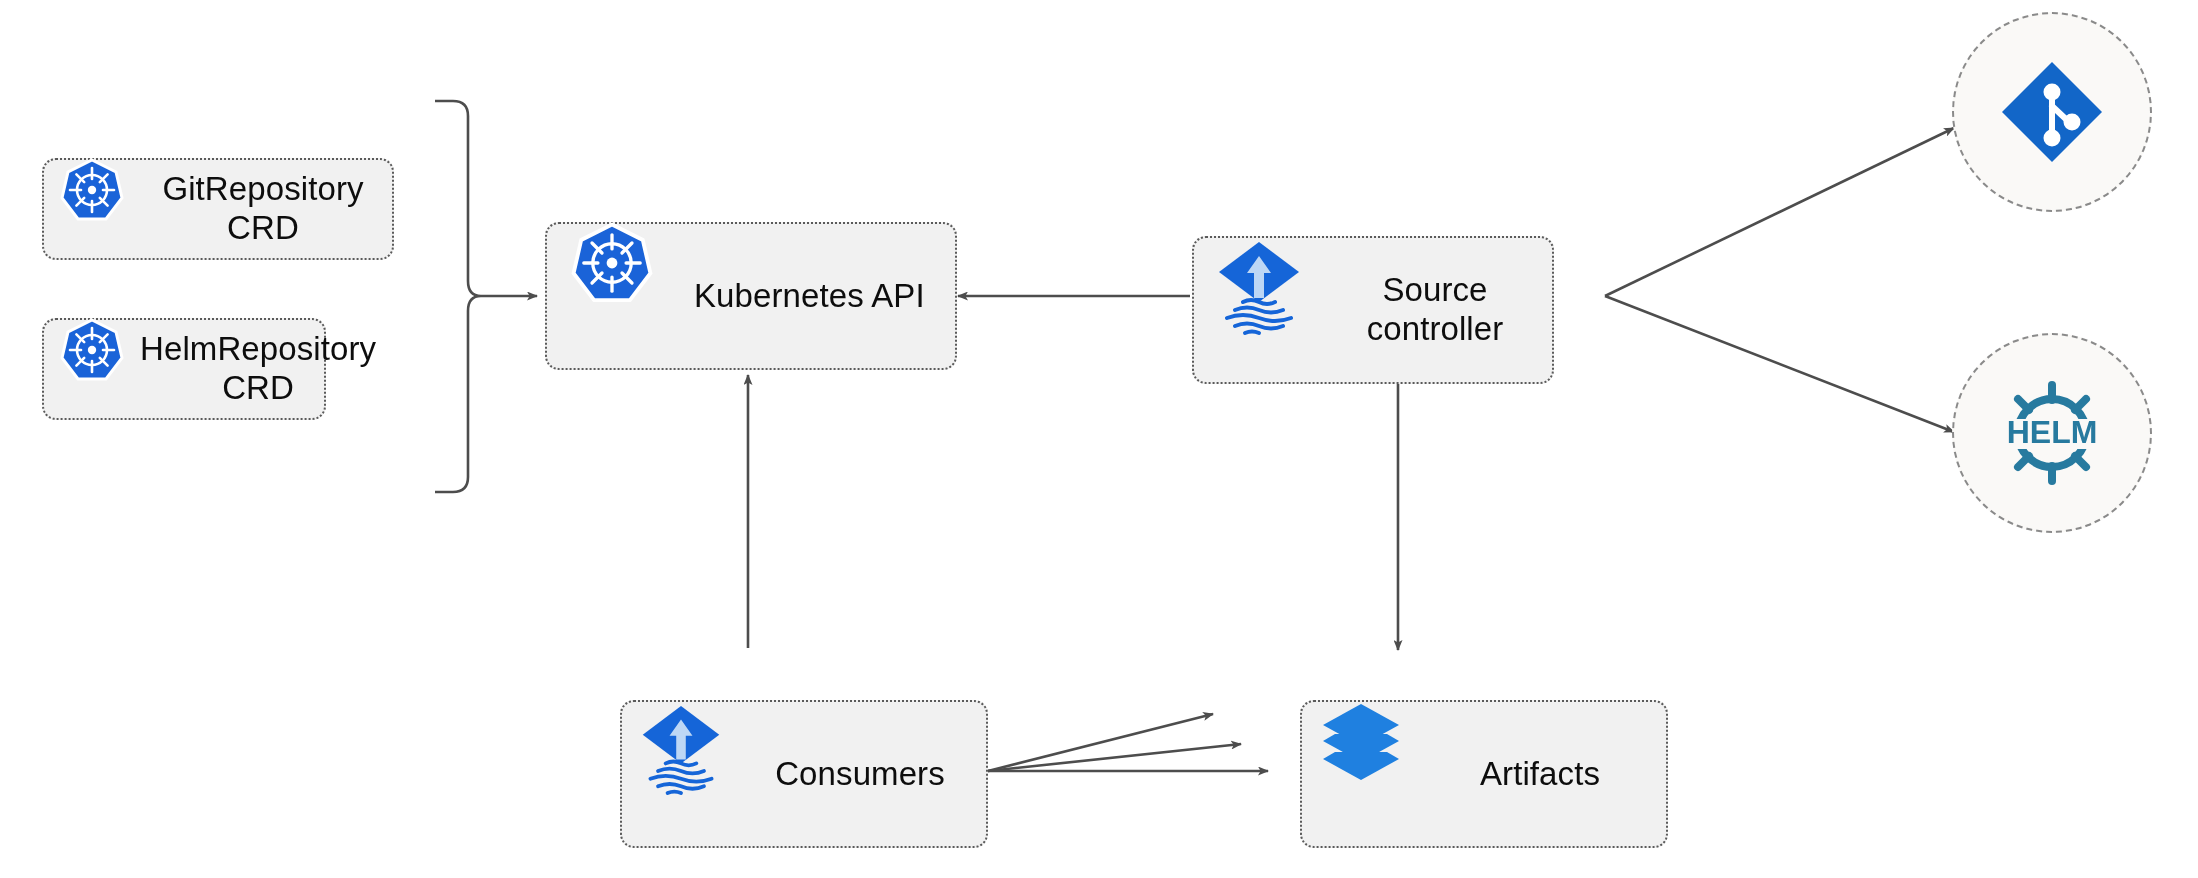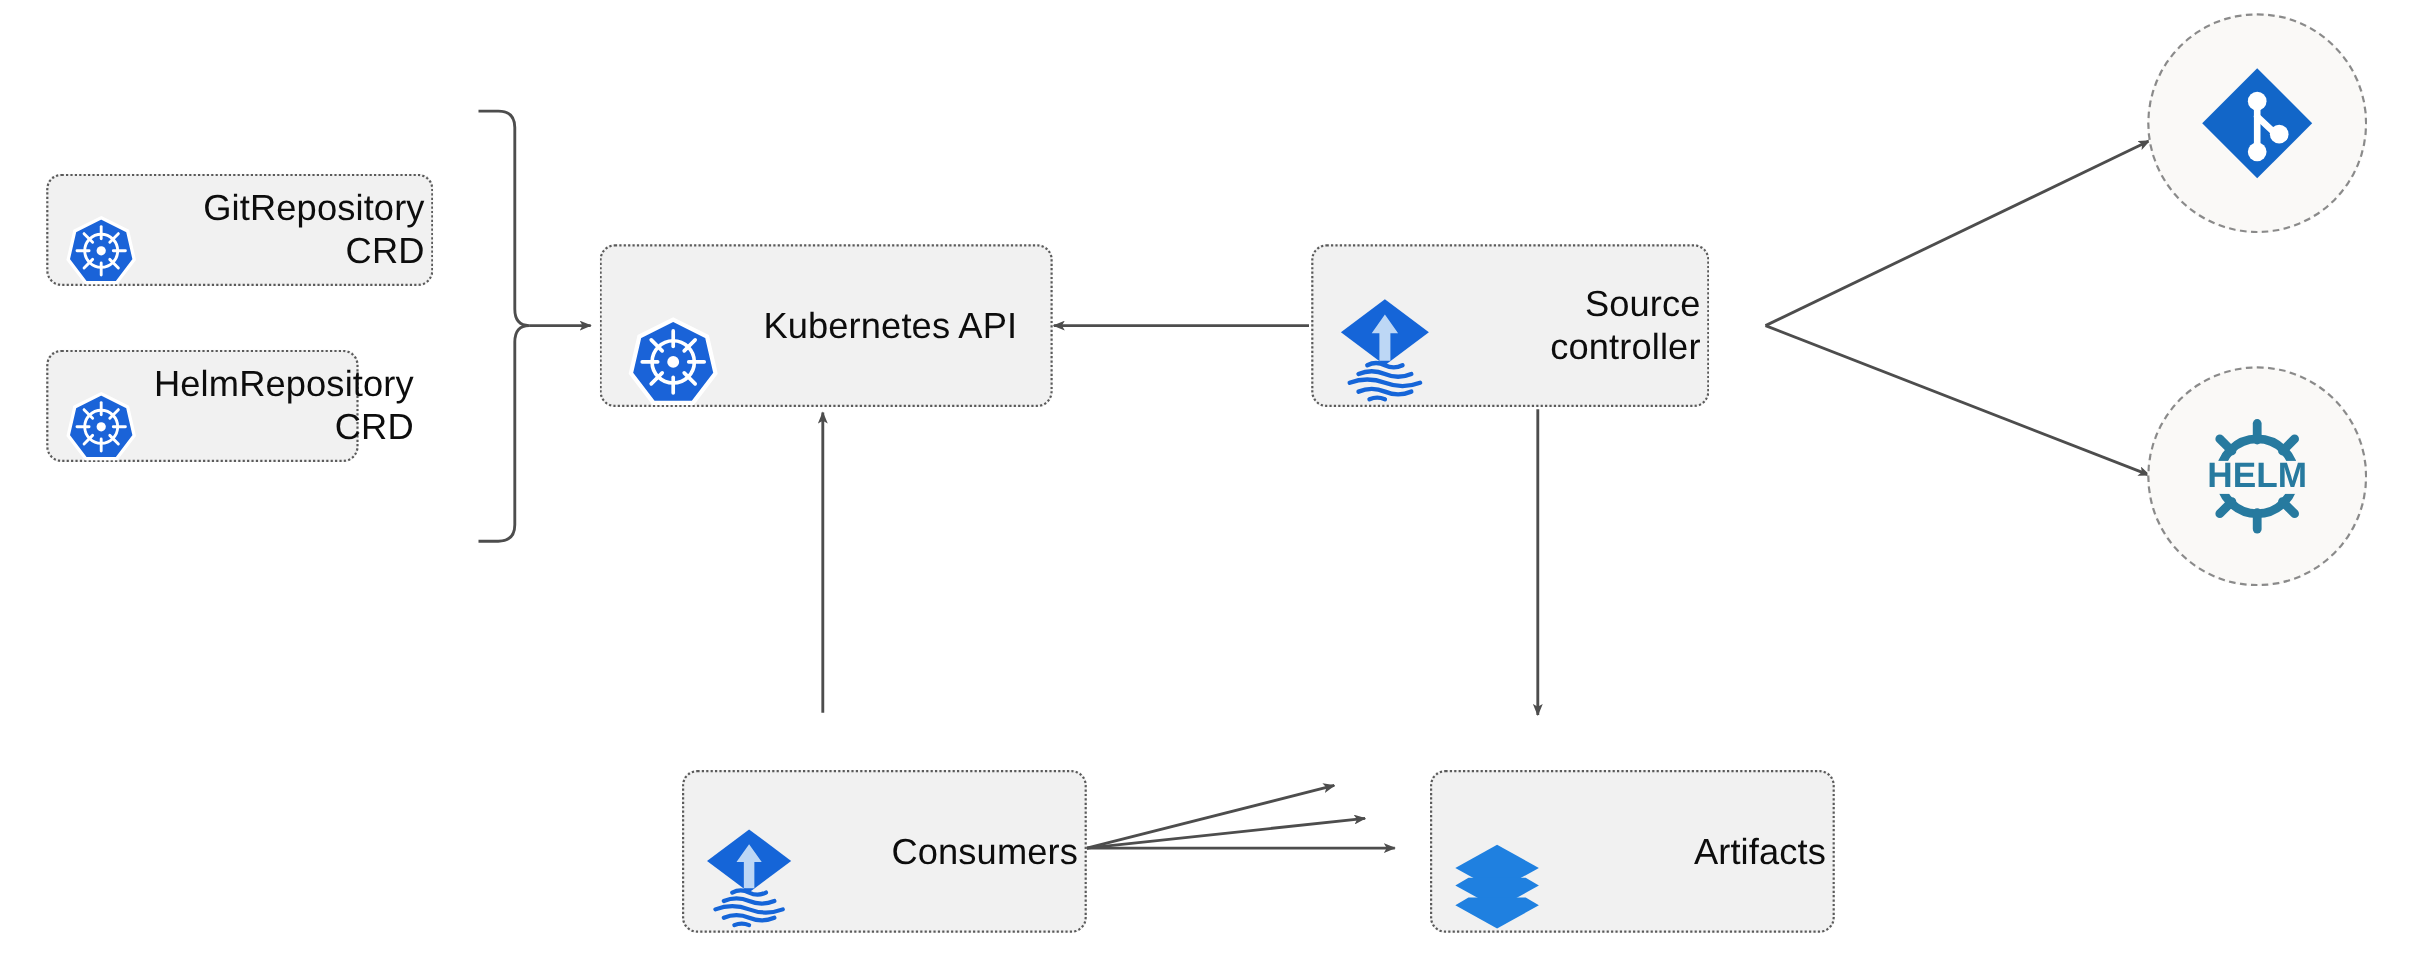--- a/index.html
+++ b/index.html
@@ -41,26 +41,26 @@
     position: relative;
     display: flex;
     align-items: center;
     width: 100%;
     height: 100%;
     box-sizing: border-box;
   }
   .icon-slot {
     flex: 0 0 auto;
     display: flex;
-    align-items: flex-end;
+    align-items: flex-start;
     justify-content: center;
   }
   .node-label {
     flex: 1 1 auto;
-    text-align: right;
+    text-align: center;
     color: #0d0d0d;
     line-height: 1.18;
     white-space: pre-line;
     font-size: 33px;
     letter-spacing: .1px;
     padding-right: 6px;
   }
 
   
   .circle-node {
@@ -173,21 +173,21 @@
             <line x1="39.8" y1="39.8" x2="47.6" y2="47.6"></line>
             <line x1="47.6" y1="16.4" x2="39.8" y2="24.2"></line>
             <line x1="24.2" y1="39.8" x2="16.4" y2="47.6"></line>
           </g>
         </svg>
       </span>
       <span class="node-label" style="text-align:left;margin-left:17px;">Kubernetes API</span>
     </div>
   </div>
 
-  <div class="node" style="left:1192px; top:222px; width:362px; height:148px;">
+  <div class="node" style="left:1192px; top:236px; width:362px; height:148px;">
     <div class="node-inner">
       <span class="icon-slot" style="width:130px; height:148px;">
         <svg width="92" height="104" viewBox="0 0 92 104" xmlns="http://www.w3.org/2000/svg">
 
           <polygon points="46,6 86,36 46,66 6,36" fill="#1565d8"></polygon>
 
           <path d="M46,20 L58,37 L51,37 L51,62 L41,62 L41,37 L34,37 Z" fill="#bdd7f5"></path>
 
           <g stroke="#1565d8" stroke-width="4" fill="none" stroke-linecap="round">
             <path d="M30,66 Q38,62 46,66 Q54,70 62,66"></path>

